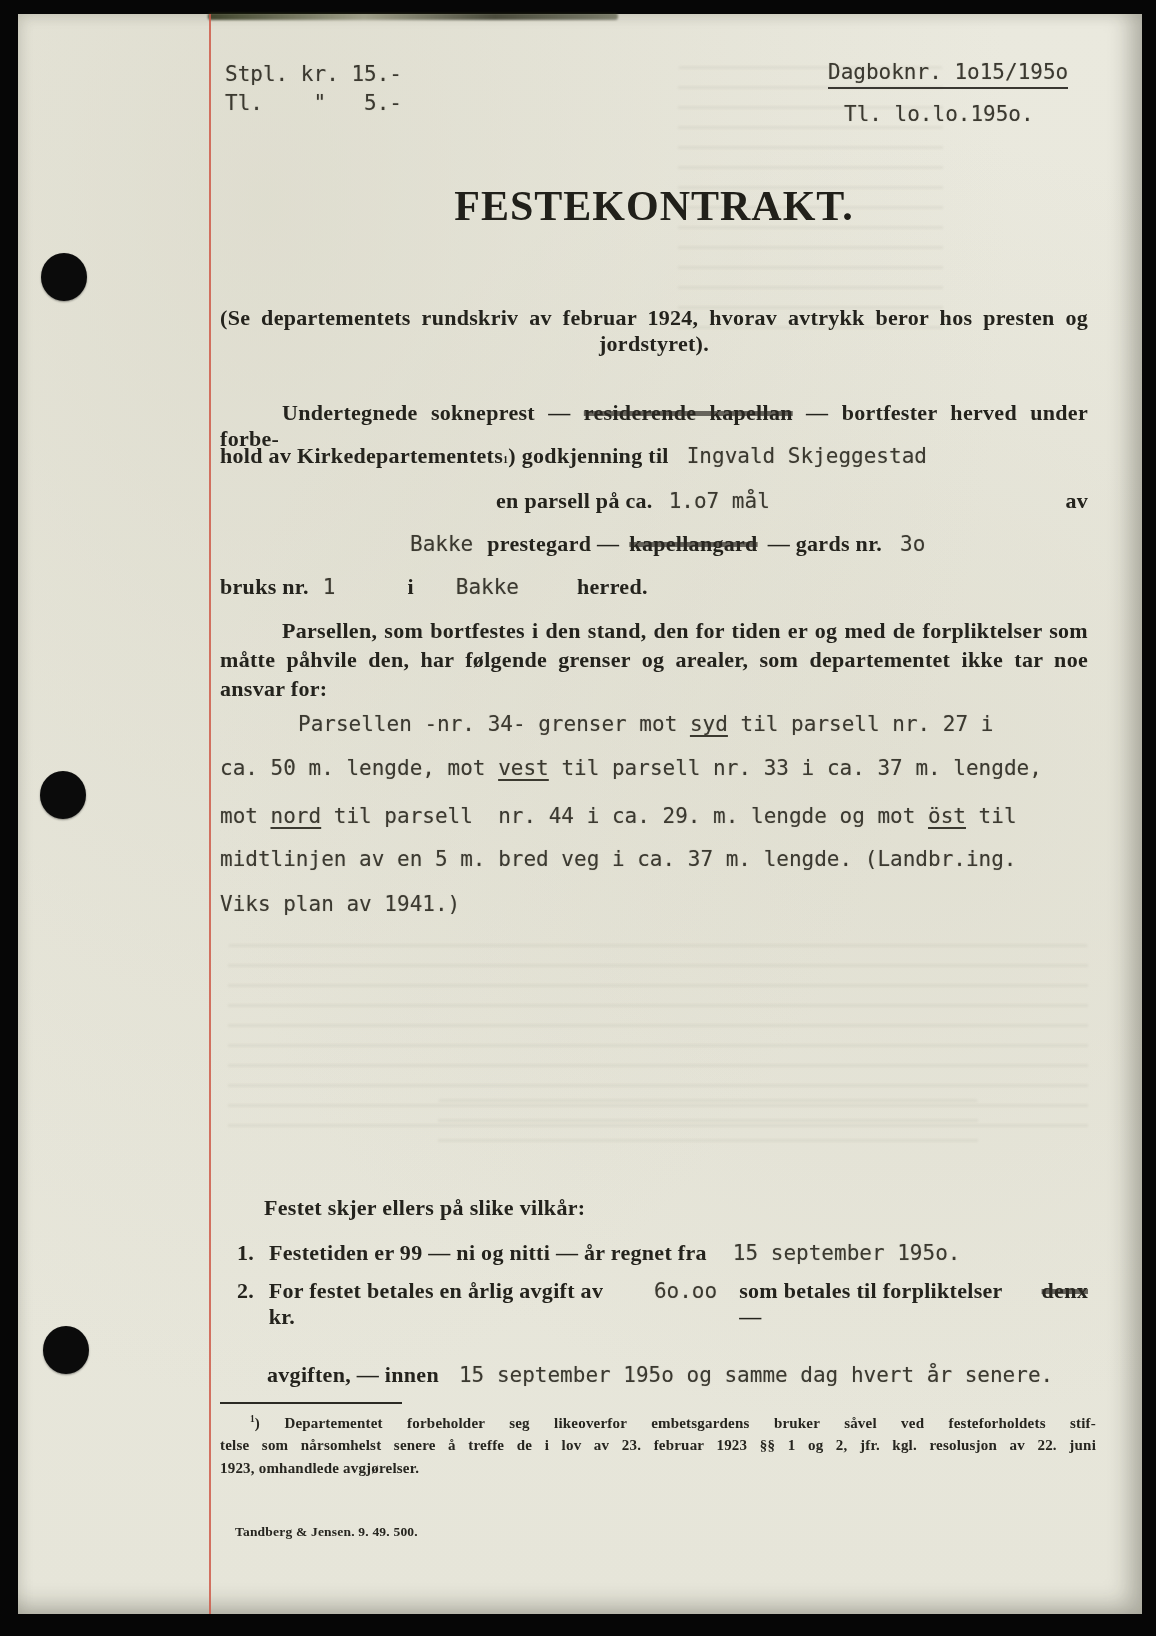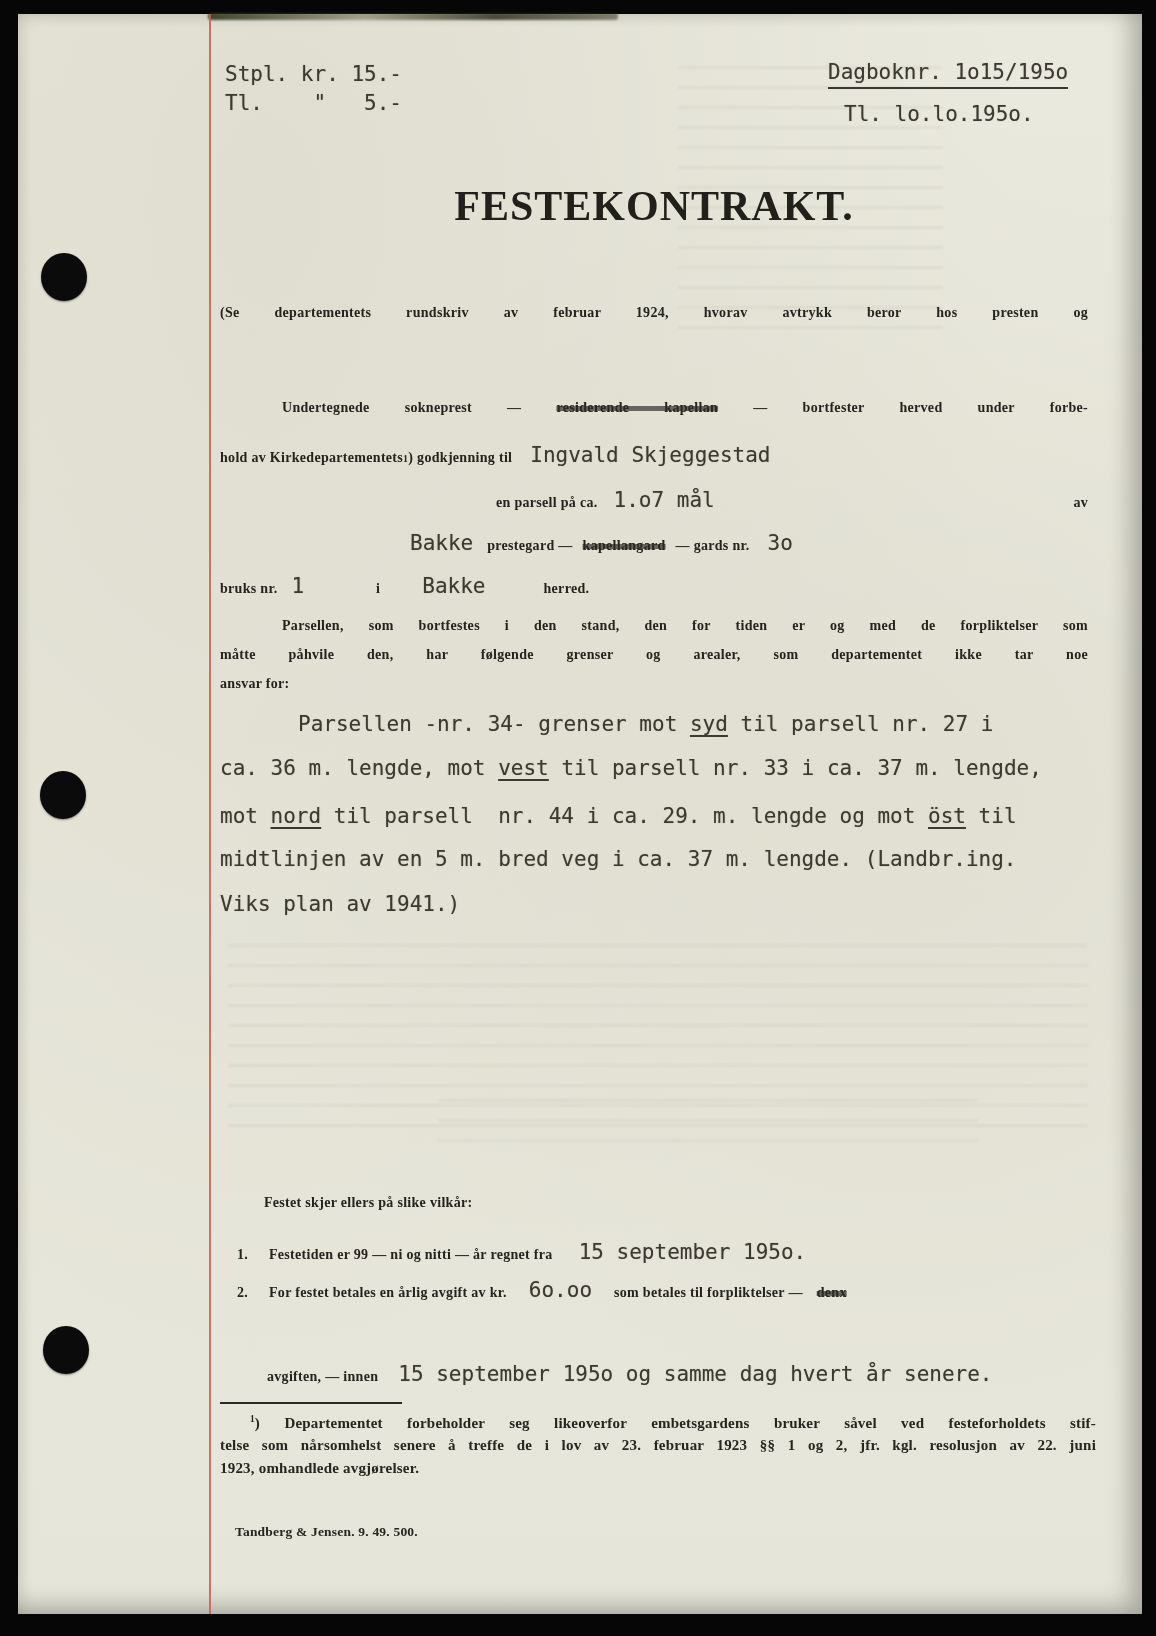--- a/index.html
+++ b/index.html
@@ -13,21 +13,21 @@
     background-color:#e9e8dd;
     background-image:
       radial-gradient(ellipse at 22% 12%, rgba(214,212,196,0.55), transparent 60%),
       radial-gradient(ellipse at 78% 48%, rgba(216,214,198,0.45), transparent 55%),
       linear-gradient(#eae9de,#e6e5d9);
     box-shadow: inset -12px -8px 22px rgba(25,24,16,0.28), inset 5px 2px 12px rgba(70,65,45,0.10);
   }
   .margin-line{position:absolute;left:191px;top:0;height:100%;width:2px;background:rgba(206,92,74,0.85);}
   .hole{position:absolute;width:46px;height:48px;background:#0b0b0b;border-radius:50%;box-shadow:0 1px 2px rgba(0,0,0,0.4);}
   .line{position:absolute;}
-  .print{font-family:"Liberation Serif", serif;font-weight:700;color:#24231d;font-size:14px;letter-spacing:0.3px;}
+  .print{font-family:"Liberation Serif", serif;font-weight:700;color:#24231d;font-size:22px;letter-spacing:0.3px;}
   .print-sm{font-family:"Liberation Serif", serif;font-weight:700;color:#26251f;font-size:15px;letter-spacing:0.2px;}
   .typed{font-family:"DejaVu Sans Mono","Liberation Mono",monospace;color:#3b3930;font-size:21px;white-space:pre;text-shadow:0 0 1px rgba(59,57,48,0.35);}
   .just{text-align:justify;text-align-last:justify;}
   .center{text-align:center;}
   .flexline{display:flex;align-items:baseline;}
   .struck{text-decoration-line:line-through;text-decoration-thickness:5px;text-decoration-color:rgba(44,42,36,0.68);}
   .u{text-decoration-line:underline;text-decoration-thickness:2px;text-underline-offset:4px;}
   .sup{font-size:0.62em;vertical-align:super;}
   .underlined{border-bottom:2px solid #3a3832;padding-bottom:3px;}
   .title{font-size:42px;font-weight:700;color:#21201a;letter-spacing:1px;font-family:Liberation Serif, serif;}
@@ -53,20 +53,21 @@
 
   <div class="line typed" style="left:207px;top:48px;">Stpl. kr. 15.-</div>
   <div class="line typed" style="left:207px;top:77px;">Tl.    "   5.-</div>
 
   <div class="line typed underlined" style="left:810px;top:46px;">Dagboknr. 1o15/195o</div>
   <div class="line typed" style="left:826px;top:88px;">Tl. lo.lo.195o.</div>
 
   <div class="line title center" style="left:202px;top:168px;width:868px;">FESTEKONTRAKT.</div>
 
   <div class="line print just" style="left:202px;top:291px;width:868px;">(Se departementets rundskriv av februar 1924, hvorav avtrykk beror hos presten og</div>
+  <div class="line print center" style="left:202px;top:317px;width:868px;">jordstyret).</div>
 
   <div class="line print just" style="left:202px;top:386px;width:868px;text-indent:62px;"><span>Undertegnede sokneprest — </span><span class="struck">residerende kapellan</span><span> — bortfester herved under forbe-</span></div>
   <div class="line flexline" style="left:202px;top:429px;width:868px;">
       <span class="print">hold av Kirkedepartementets</span>
       <span class="print sup">1</span>
       <span class="print">) godkjenning til</span>
       <span class="typed" style="margin-left:18px;">Ingvald Skjeggestad</span>
     </div>
 
   <div class="line flexline" style="left:202px;top:474px;width:868px;">
@@ -89,21 +90,21 @@
       <span class="print" style="margin-left:72px;">i</span>
       <span class="typed" style="margin-left:42px;">Bakke</span>
       <span class="print" style="margin-left:58px;">herred.</span>
     </div>
 
   <div class="line print just" style="left:202px;top:633px;width:868px;">måtte påhvile den, har følgende grenser og arealer, som departementet ikke tar noe</div>
   <div class="line print just" style="left:202px;top:604px;width:868px;text-indent:62px;">Parsellen, som bortfestes i den stand, den for tiden er og med de forpliktelser som</div>
   <div class="line print" style="left:202px;top:662px;text-align:center;">ansvar for:</div>
 
   <div class="line typed" style="left:202px;top:698px;padding-left:78px;"><span>Parsellen -nr. 34- grenser mot </span><span class="u">syd</span><span> til parsell nr. 27 i</span></div>
-  <div class="line typed" style="left:202px;top:742px;"><span>ca. 36 m. lengde, mot </span><span class="u">vest</span><span> til parsell nr. 33 i ca. 37 m. lengde,</span></div>
+  <div class="line typed" style="left:202px;top:742px;"><span>ca. 50 m. lengde, mot </span><span class="u">vest</span><span> til parsell nr. 33 i ca. 37 m. lengde,</span></div>
   <div class="line typed" style="left:202px;top:790px;"><span>mot </span><span class="u">nord</span><span> til parsell  nr. 44 i ca. 29. m. lengde og mot </span><span class="u">öst</span><span> til</span></div>
   <div class="line typed" style="left:202px;top:833px;">midtlinjen av en 5 m. bred veg i ca. 37 m. lengde. (Landbr.ing.</div>
   <div class="line typed" style="left:202px;top:878px;">Viks plan av 1941.)</div>
 
   <div class="line print" style="left:246px;top:1181px;">Festet skjer ellers på slike vilkår:</div>
 
   <div class="line flexline" style="left:202px;top:1226px;width:868px;">
       <span class="print" style="margin-left:17px;width:32px;">1.</span>
       <span class="print">Festetiden er 99 — ni og nitti — år regnet fra</span>
       <span class="typed" style="margin-left:26px;">15 september 195o.</span>

